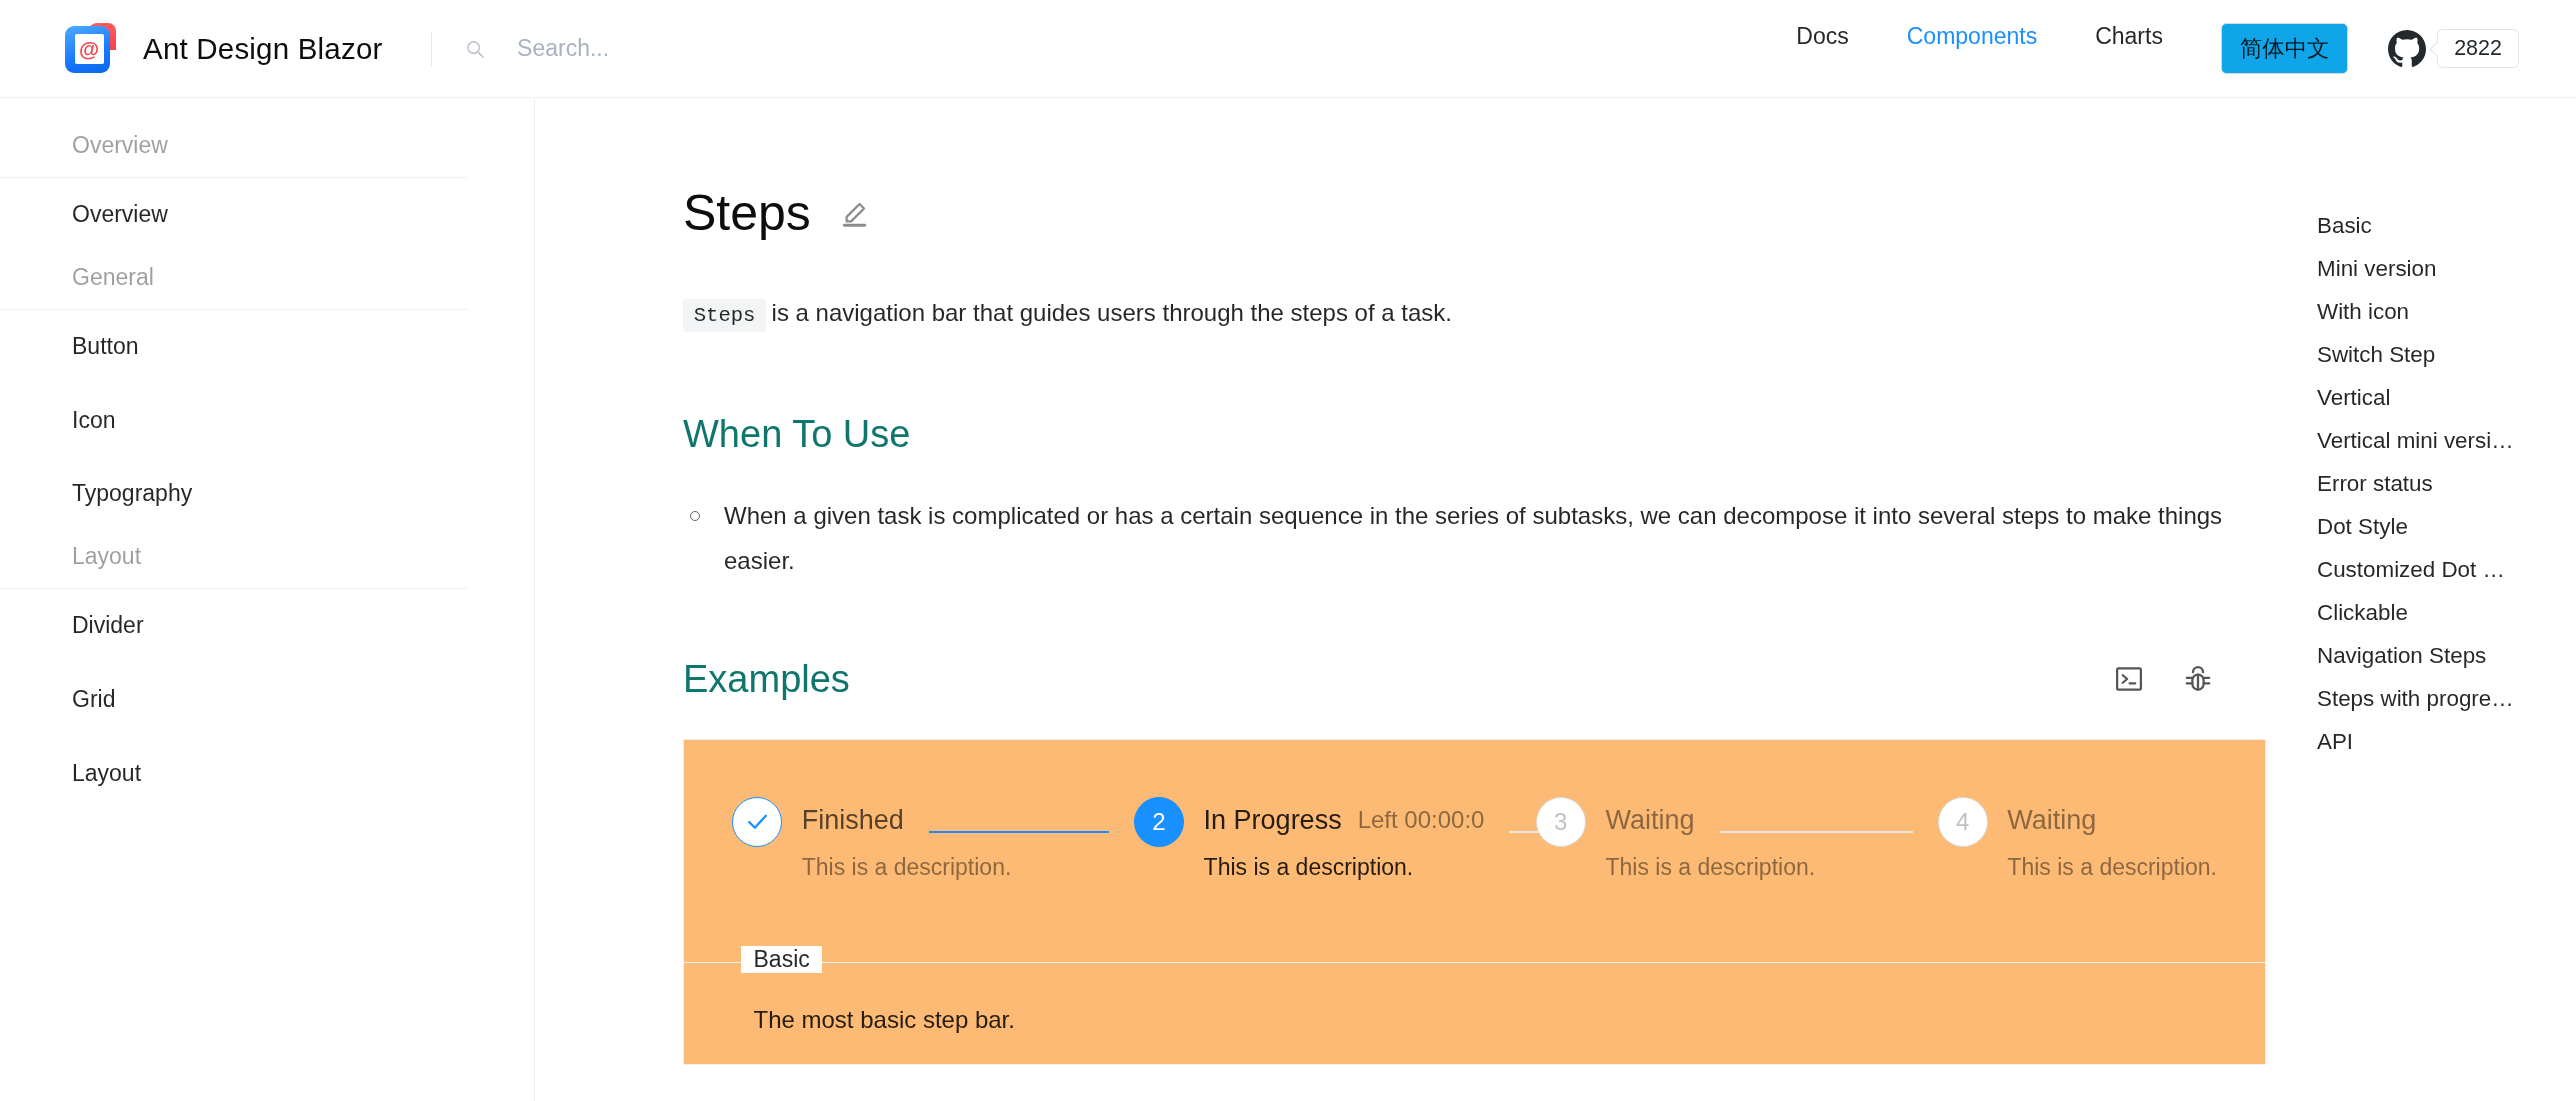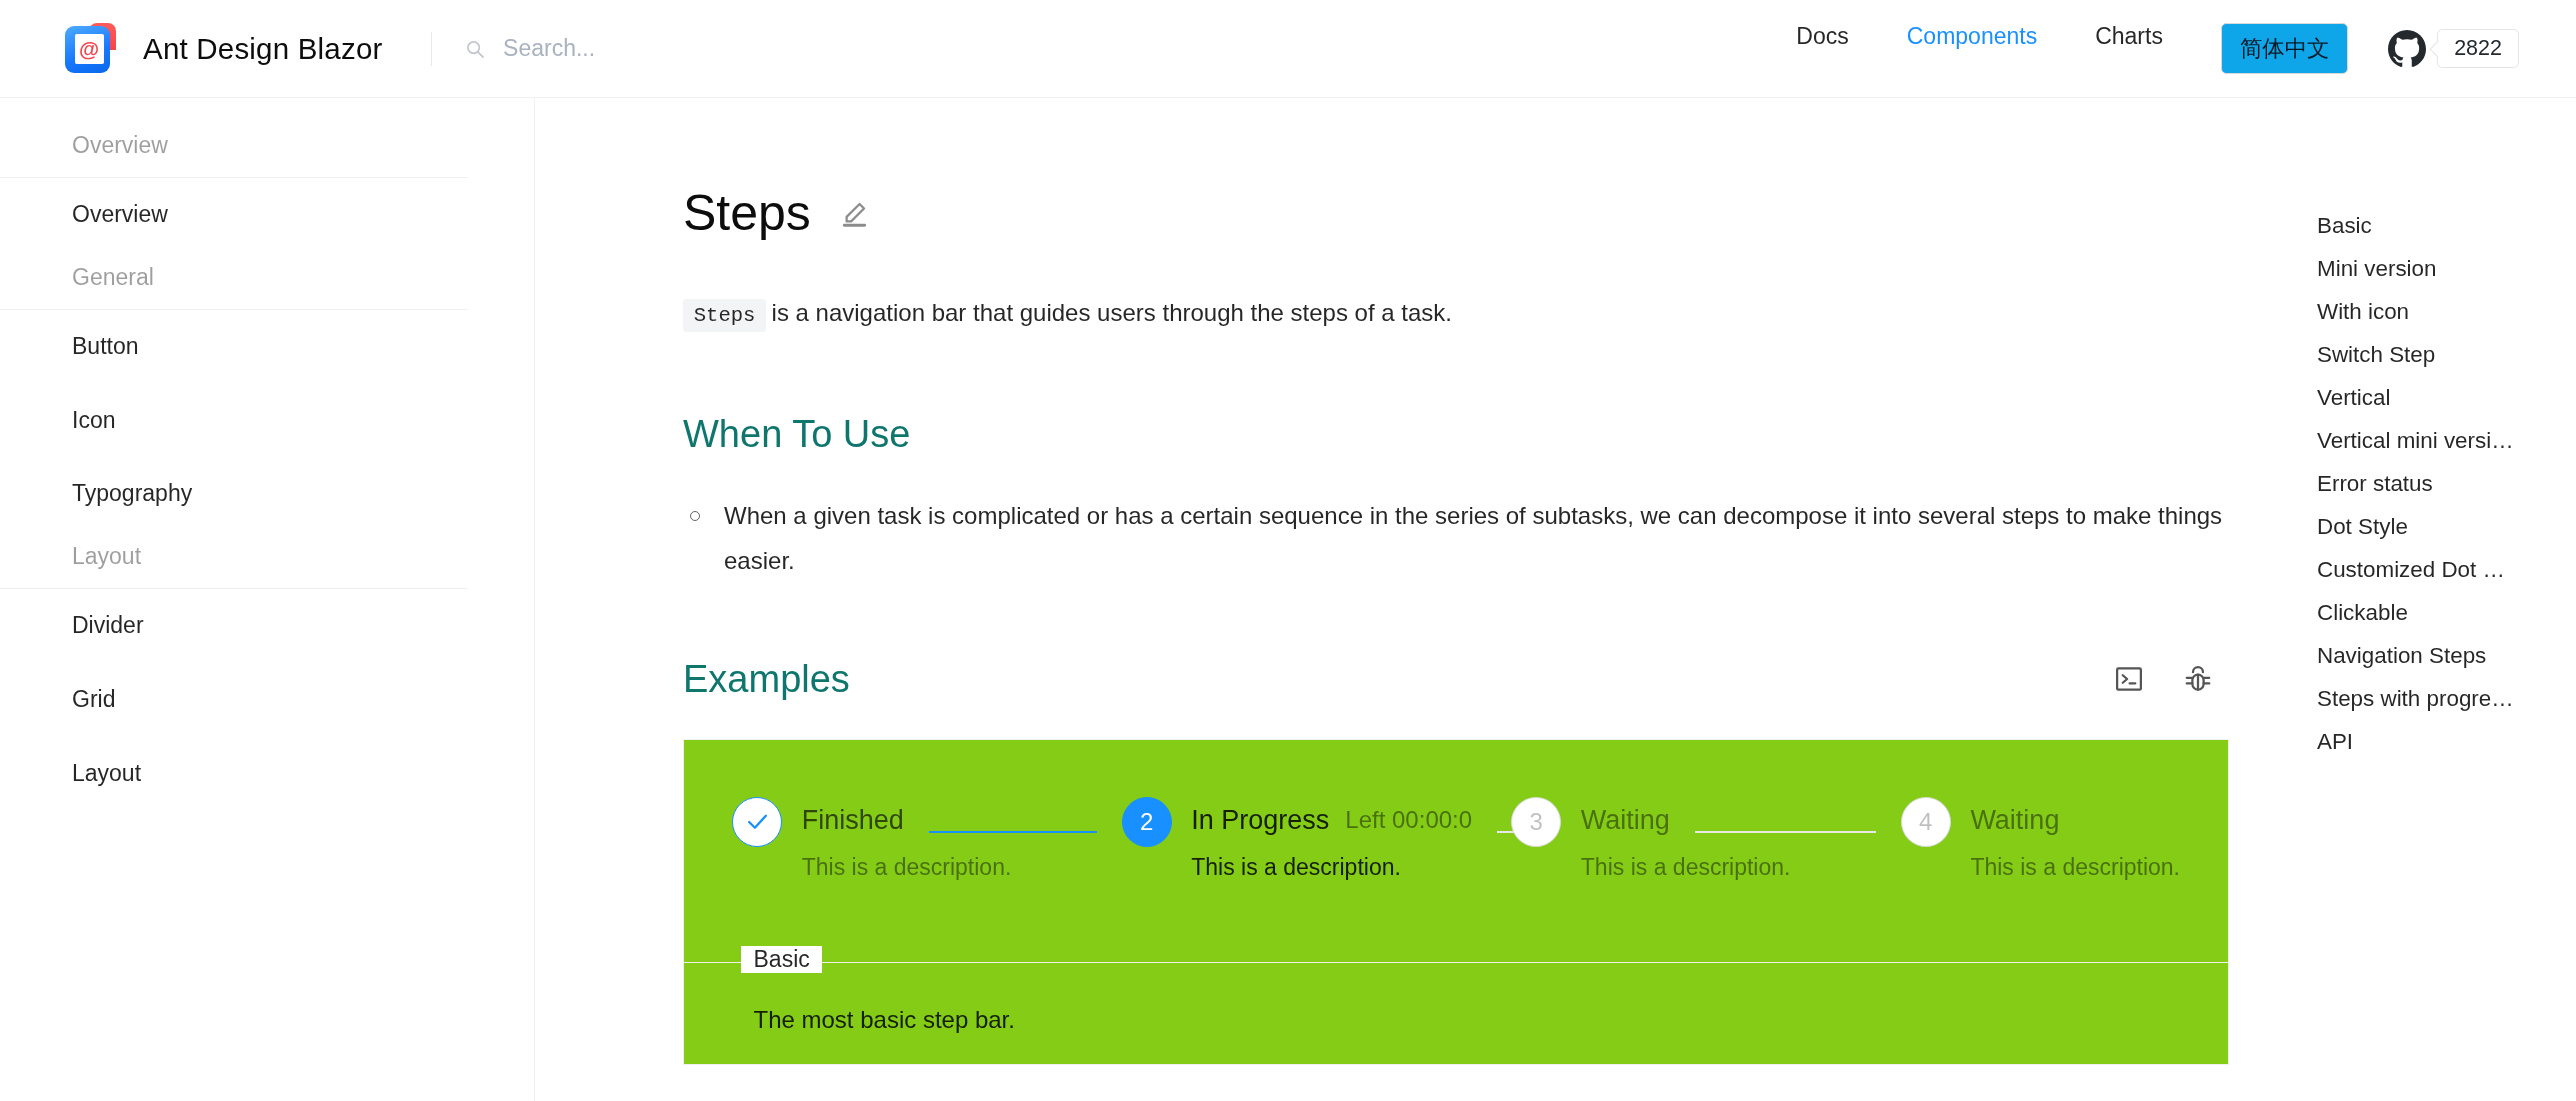--- a/index.html
+++ b/index.html
@@ -41,21 +41,21 @@
     position: absolute; left: 11.6px; top: 13.4px;
     width: 29px; height: 29.5px;
     display: flex; align-items: center; justify-content: center;
     font-size: 20.6px; font-weight: bold; color: #f4444b; line-height: 1;
   }
   .brand-title { font-size: 29.5px; font-weight: 400; letter-spacing: 0.2px; color: #0d0d0d; }
 
   .hdr-sep { width: 0.9px; height: 34px; background: #e8e8e8; margin: 0 34px 0 48px; }
 
   .search {
-    display: flex; align-items: center; gap: 18px;
+    display: flex; align-items: center; gap: 32px;
     flex: 1 1 auto; min-width: 0;
   }
   .search-icon { width: 19.7px; height: 19.7px; flex: 0 0 auto; color: #c0c4cc; }
   .search-input {
     border: none; outline: none; background: transparent;
     font-family: inherit; font-size: 23px; color: #333;
     width: 376px; padding: 0;
   }
   .search-input::placeholder { color: #a9b2c0; }
 
@@ -143,22 +143,22 @@
 
   .examples-row {
     display: flex; align-items: center; justify-content: space-between;
     margin-top: 75px; padding-right: 116px;
   }
   .ex-icons { display: flex; align-items: center; gap: 39px; }
   .ex-icon { width: 30px; height: 30px; color: #555; cursor: pointer; }
 
   
   .demo-card {
-    margin-top: 38px; margin-right: 100px;
-    border: 0.9px solid #f0f0f0; background: #84cc16;
+    margin-top: 38px; margin-right: 63px;
+    border: 0.9px solid #f0f0f0; background: #fdba74;
   }
   .demo-body { padding: 55px 48px 77px 48px; }
 
   .steps { display: flex; align-items: flex-start; }
   .step { display: flex; flex: 1 1 0; min-width: 0; }
   .step:last-child { flex: 0 0 auto; }
   .step-icon {
     width: 50px; height: 50px; border-radius: 50%;
     display: flex; align-items: center; justify-content: center;
     font-size: 24px; flex: 0 0 auto; margin-top: 1.8px;

